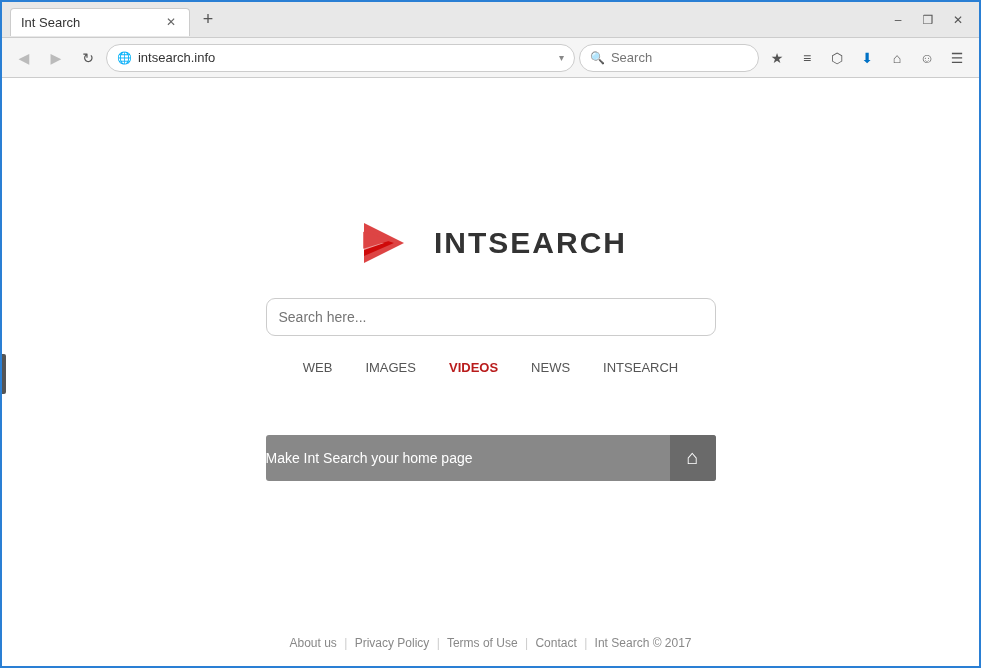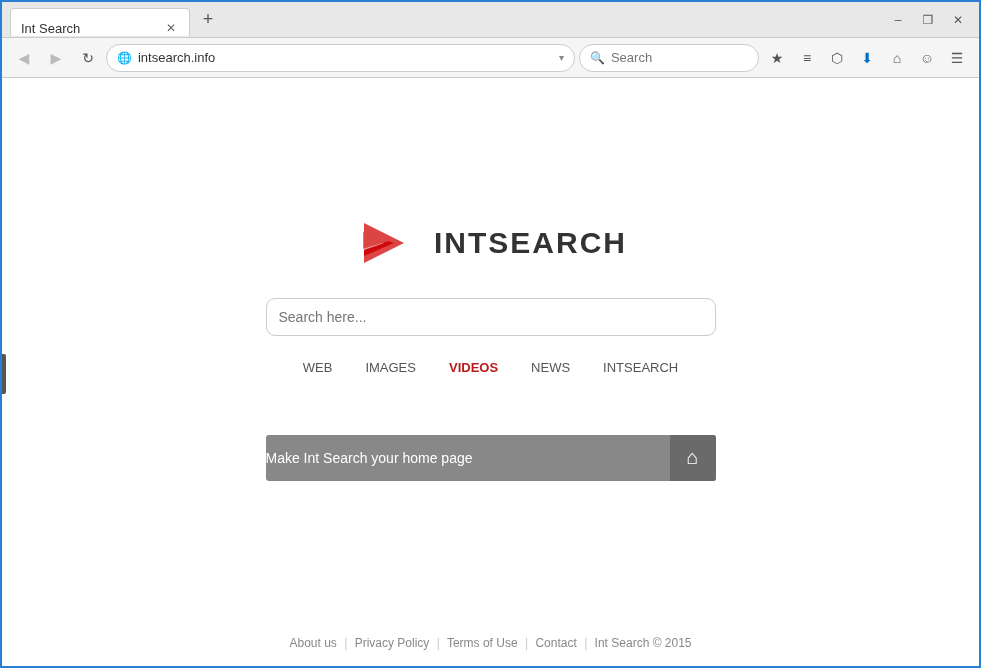--- a/index.html
+++ b/index.html
@@ -16,21 +16,21 @@
     .title-bar {
       display: flex;
       align-items: center;
       background: #e8e8e8;
       height: 36px;
       padding: 0 8px;
       border-bottom: 1px solid #ccc;
     }
     .tab {
       display: flex;
-      align-items: flex-end;
+      align-items: center;
       background: #fff;
       border: 1px solid #ccc;
       border-bottom: none;
       border-radius: 4px 4px 0 0;
       padding: 0 10px;
       height: 28px;
       font-size: 13px;
       color: #333;
       min-width: 180px;
       margin-top: 4px;
@@ -384,15 +384,15 @@
 
   <div class="page-footer">
     <a class="footer-link">About us</a>
     <span class="footer-sep">|</span>
     <a class="footer-link">Privacy Policy</a>
     <span class="footer-sep">|</span>
     <a class="footer-link">Terms of Use</a>
     <span class="footer-sep">|</span>
     <a class="footer-link">Contact</a>
     <span class="footer-sep">|</span>
-    <span class="footer-brand">Int Search © 2015</span>
+    <span class="footer-brand">Int Search © 2017</span>
   </div>
 </div>
 
 </body></html>

